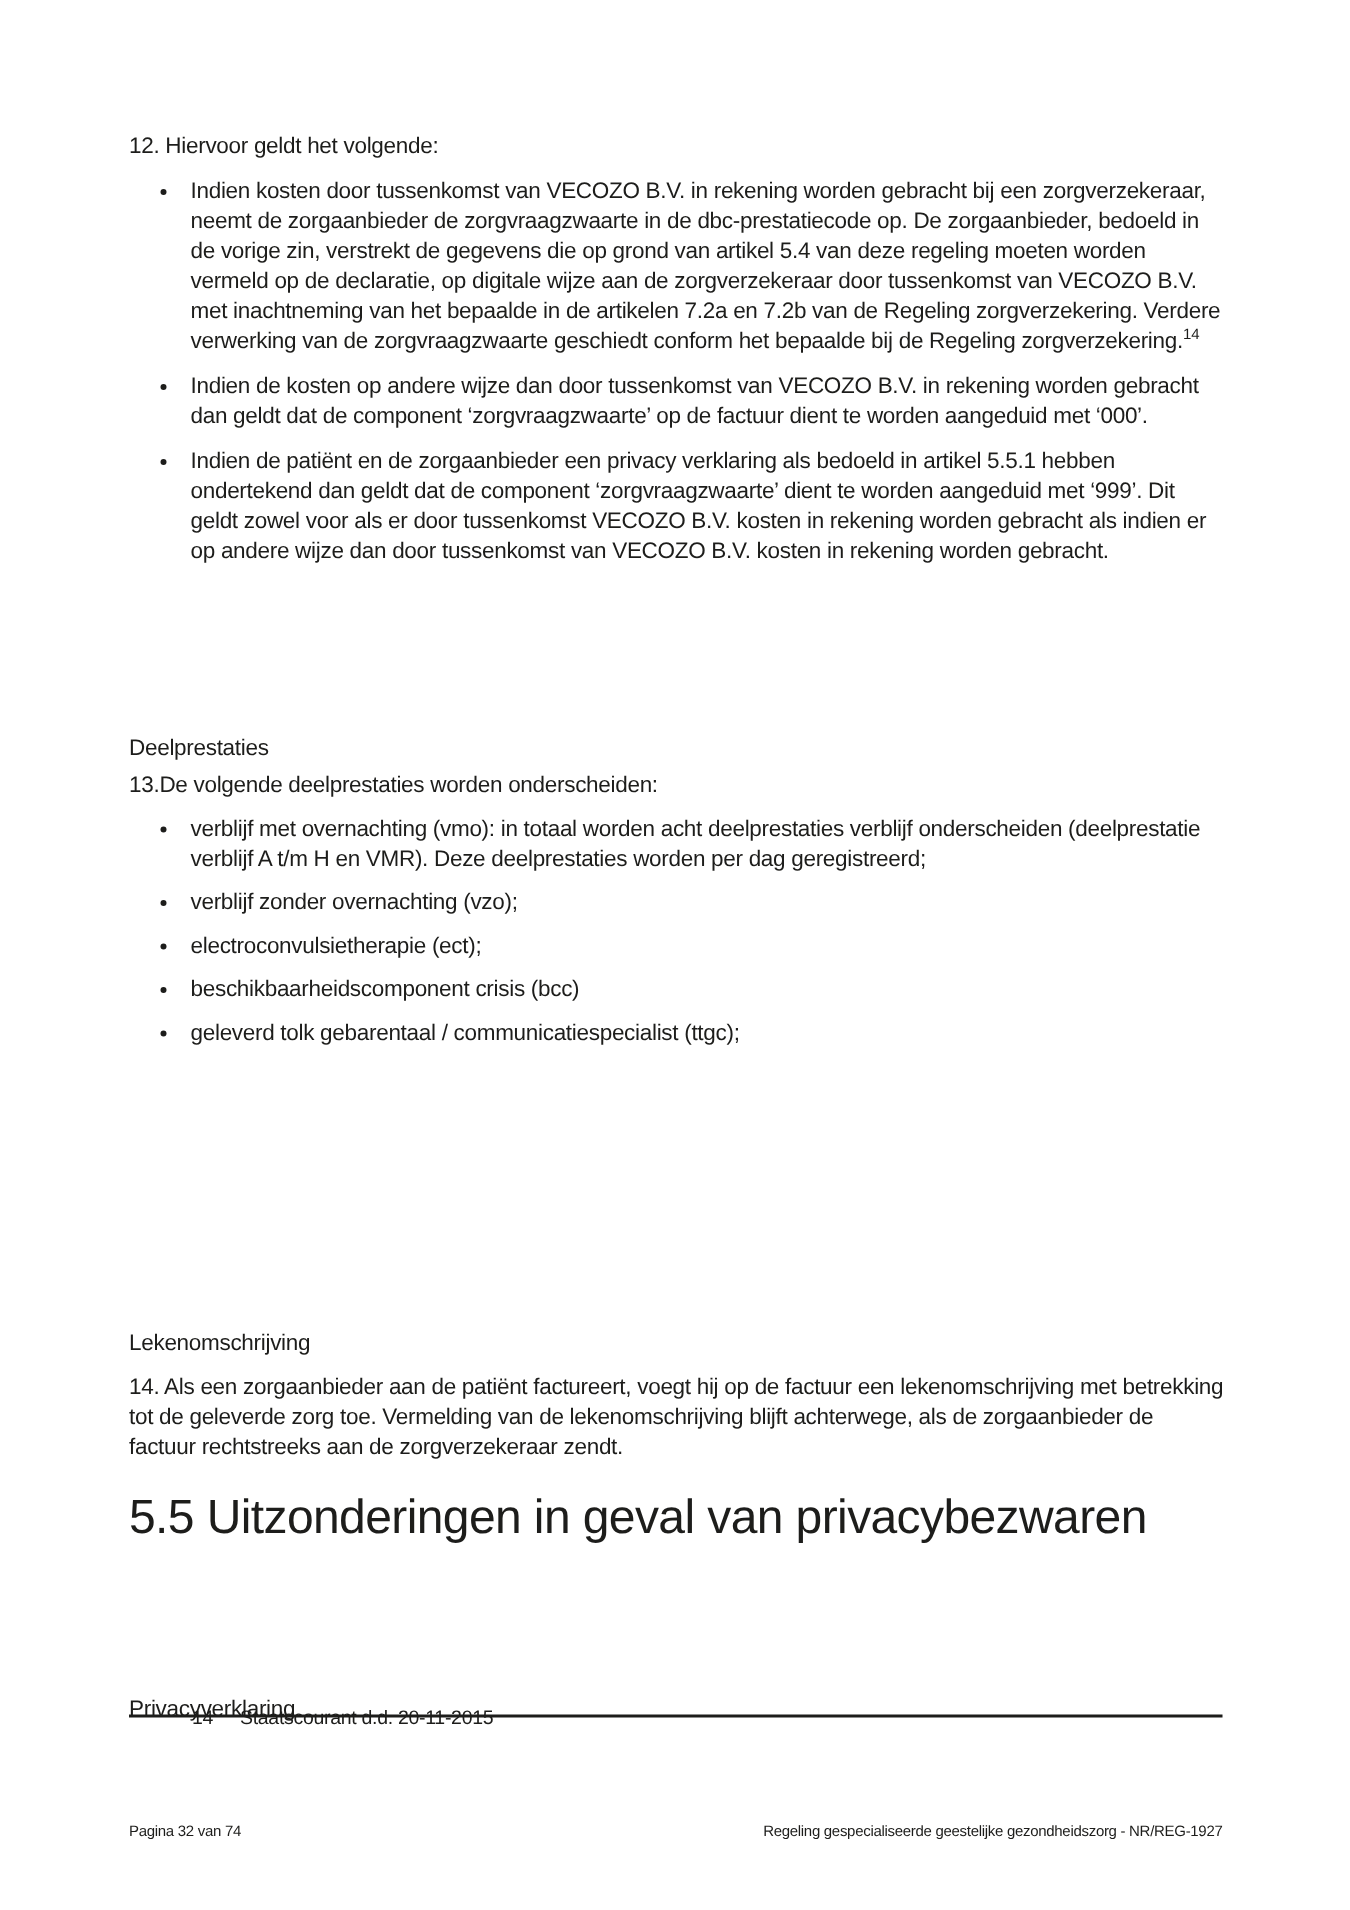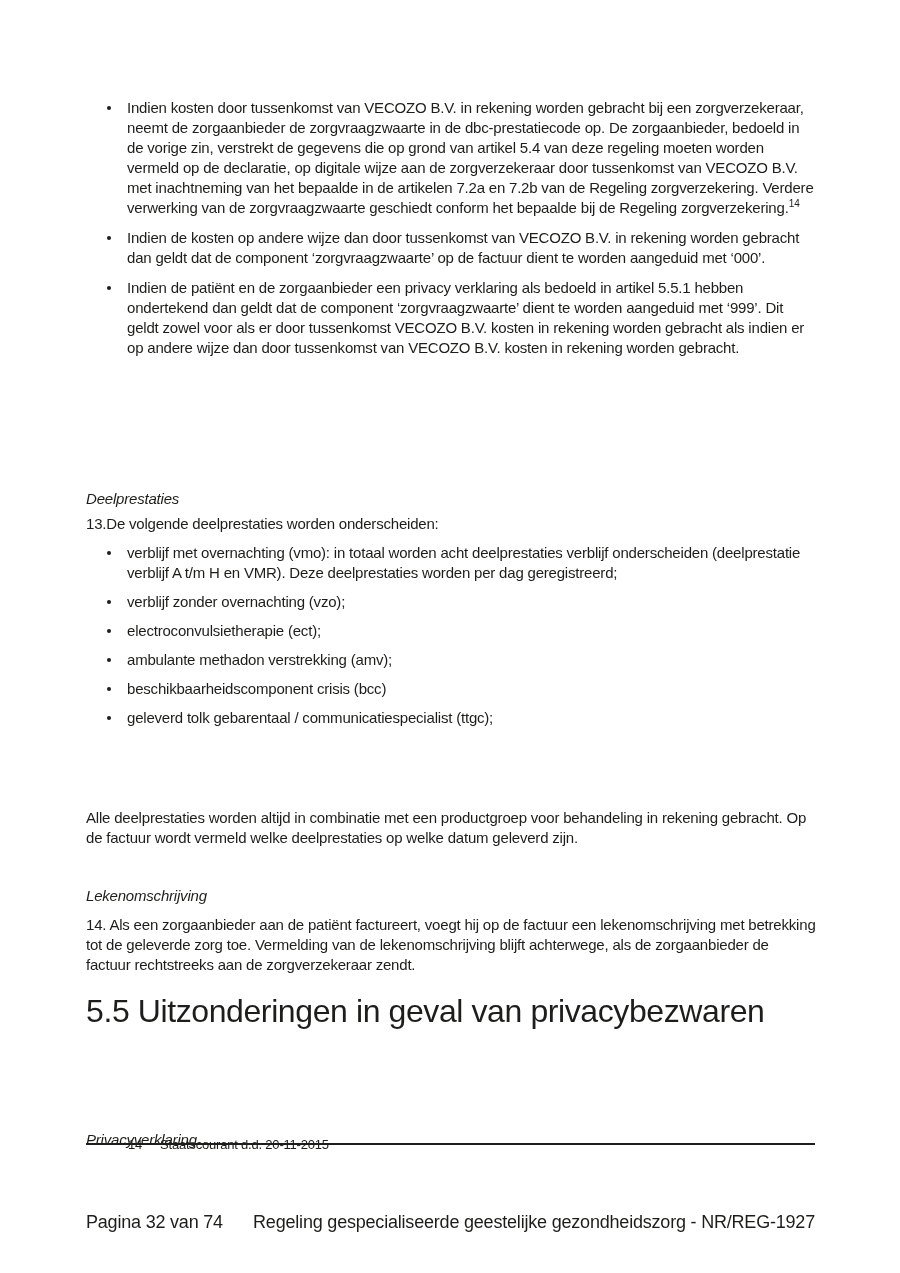--- a/index.html
+++ b/index.html
@@ -30,21 +30,21 @@
     left: 21px;
     top: 8px;
     width: 4px;
     height: 4px;
     border-radius: 50%;
     background: #1d1d1b;
   }
   .bullet-text { display: block; max-width: 690px; }
   sup.fn-ref { font-size: 10px; line-height: 0; vertical-align: super; letter-spacing: 0; }
 
-  .italic-heading { font-style: italic; }
+  .italic-heading { }
 
   .tight-list .bullet-item { margin-top: 9px; }
 
   .section-heading {
     font-size: 32px;
     line-height: 30px;
     font-weight: 400;
     letter-spacing: -0.4px;
   }
 
@@ -65,30 +65,31 @@
   }
   .footnote .fn-num { display: inline-block; width: 32px; }
 
   .footer {
     position: absolute;
     left: 86px;
     width: 729px;
     top: 1213px;
     display: flex;
     justify-content: space-between;
-    font-size: 18px;
+    font-size: 10px;
     line-height: 18px;
   }
 </style>
 </head>
 <body>
 
 <div class="page">
 
   <div class="abs" style="top: 88px;">
+    <span class="para-number-line">12. Hiervoor geldt het volgende:</span>
 
     <div class="bullet-item">
       <span class="marker"></span>
       <span class="bullet-text"><span>Indien kosten door tussenkomst van VECOZO B.V. in rekening worden gebracht bij een zorgverzekeraar, neemt de zorgaanbieder de zorgvraagzwaarte in de dbc-prestatiecode op. De zorgaanbieder, bedoeld in de vorige zin, verstrekt de gegevens die op grond van artikel 5.4 van deze regeling moeten worden vermeld op de declaratie, op digitale wijze aan de zorgverzekeraar door tussenkomst van VECOZO B.V. met inachtneming van het bepaalde in de artikelen 7.2a en 7.2b van de Regeling zorgverzekering. Verdere verwerking van de zorgvraagzwaarte geschiedt conform het bepaalde bij de Regeling zorgverzekering.</span><sup class="fn-ref">14</sup></span>
     </div>
 
     <div class="bullet-item">
       <span class="marker"></span>
       <span class="bullet-text">Indien de kosten op andere wijze dan door tussenkomst van VECOZO B.V. in rekening worden gebracht dan geldt dat de component ‘zorgvraagzwaarte’ op de factuur dient te worden aangeduid met ‘000’.</span>
     </div>
@@ -111,34 +112,29 @@
       <div class="bullet-item">
         <span class="marker"></span>
         <span class="bullet-text">verblijf zonder overnachting (vzo);</span>
       </div>
       <div class="bullet-item">
         <span class="marker"></span>
         <span class="bullet-text">electroconvulsietherapie (ect);</span>
       </div>
       <div class="bullet-item">
         <span class="marker"></span>
-        <span class="bullet-text">ambulante methadon verstrekking (amv);</span>
-      </div>
-      <div class="bullet-item">
-        <span class="marker"></span>
         <span class="bullet-text">beschikbaarheidscomponent crisis (bcc)</span>
       </div>
       <div class="bullet-item">
         <span class="marker"></span>
         <span class="bullet-text">geleverd tolk gebarentaal / communicatiespecialist (ttgc);</span>
       </div>
     </div>
   </div>
 
-  <div class="abs" style="top: 808px;">Alle deelprestaties worden altijd in combinatie met een productgroep voor behandeling in rekening gebracht. Op de factuur wordt vermeld welke deelprestaties op welke datum geleverd zijn.</div>
 
   <div class="abs" style="top: 886px;">
     <span class="italic-heading">Lekenomschrijving</span>
     <div style="margin-top: 9px;">14. Als een zorgaanbieder aan de patiënt factureert, voegt hij op de factuur een lekenomschrijving met betrekking tot de geleverde zorg toe. Vermelding van de lekenomschrijving blijft achterwege, als de zorgaanbieder de factuur rechtstreeks aan de zorgverzekeraar zendt.</div>
   </div>
 
   <div class="abs section-heading" style="top: 996px;">5.5 Uitzonderingen in geval van privacybezwaren</div>
 
   <div class="abs italic-heading" style="top: 1102px; margin-top: 28px;">Privacyverklaring</div>
 

